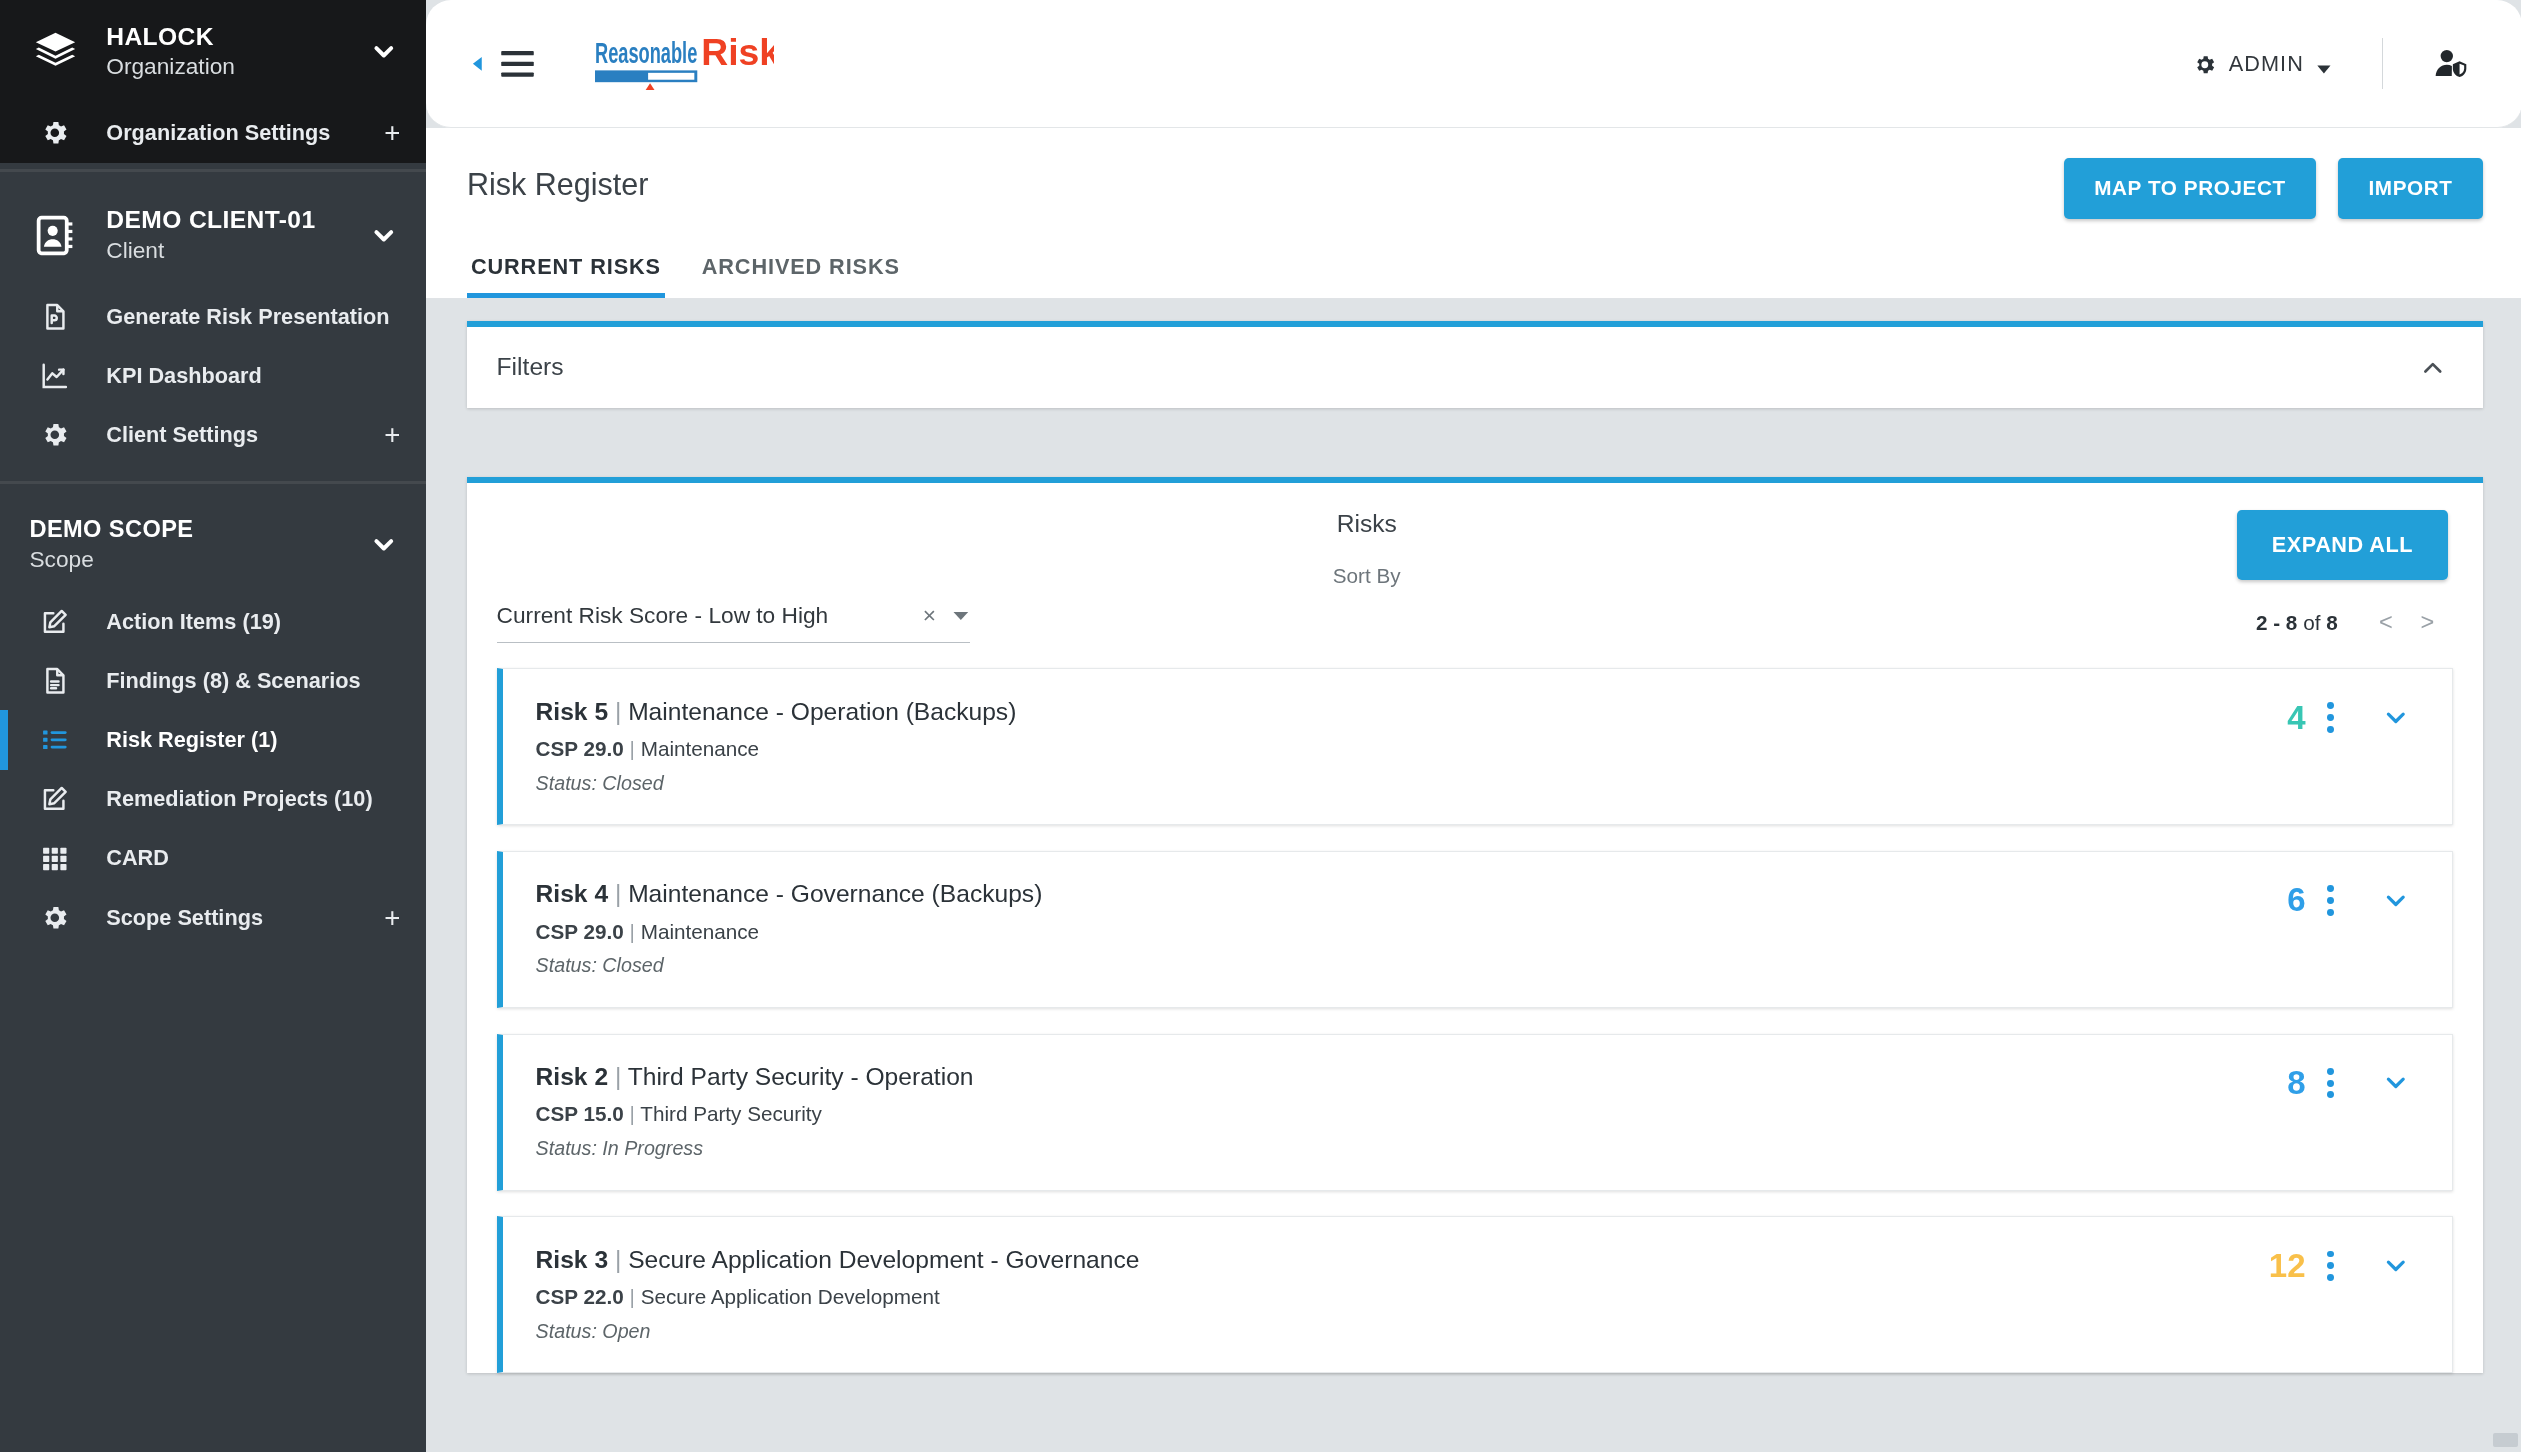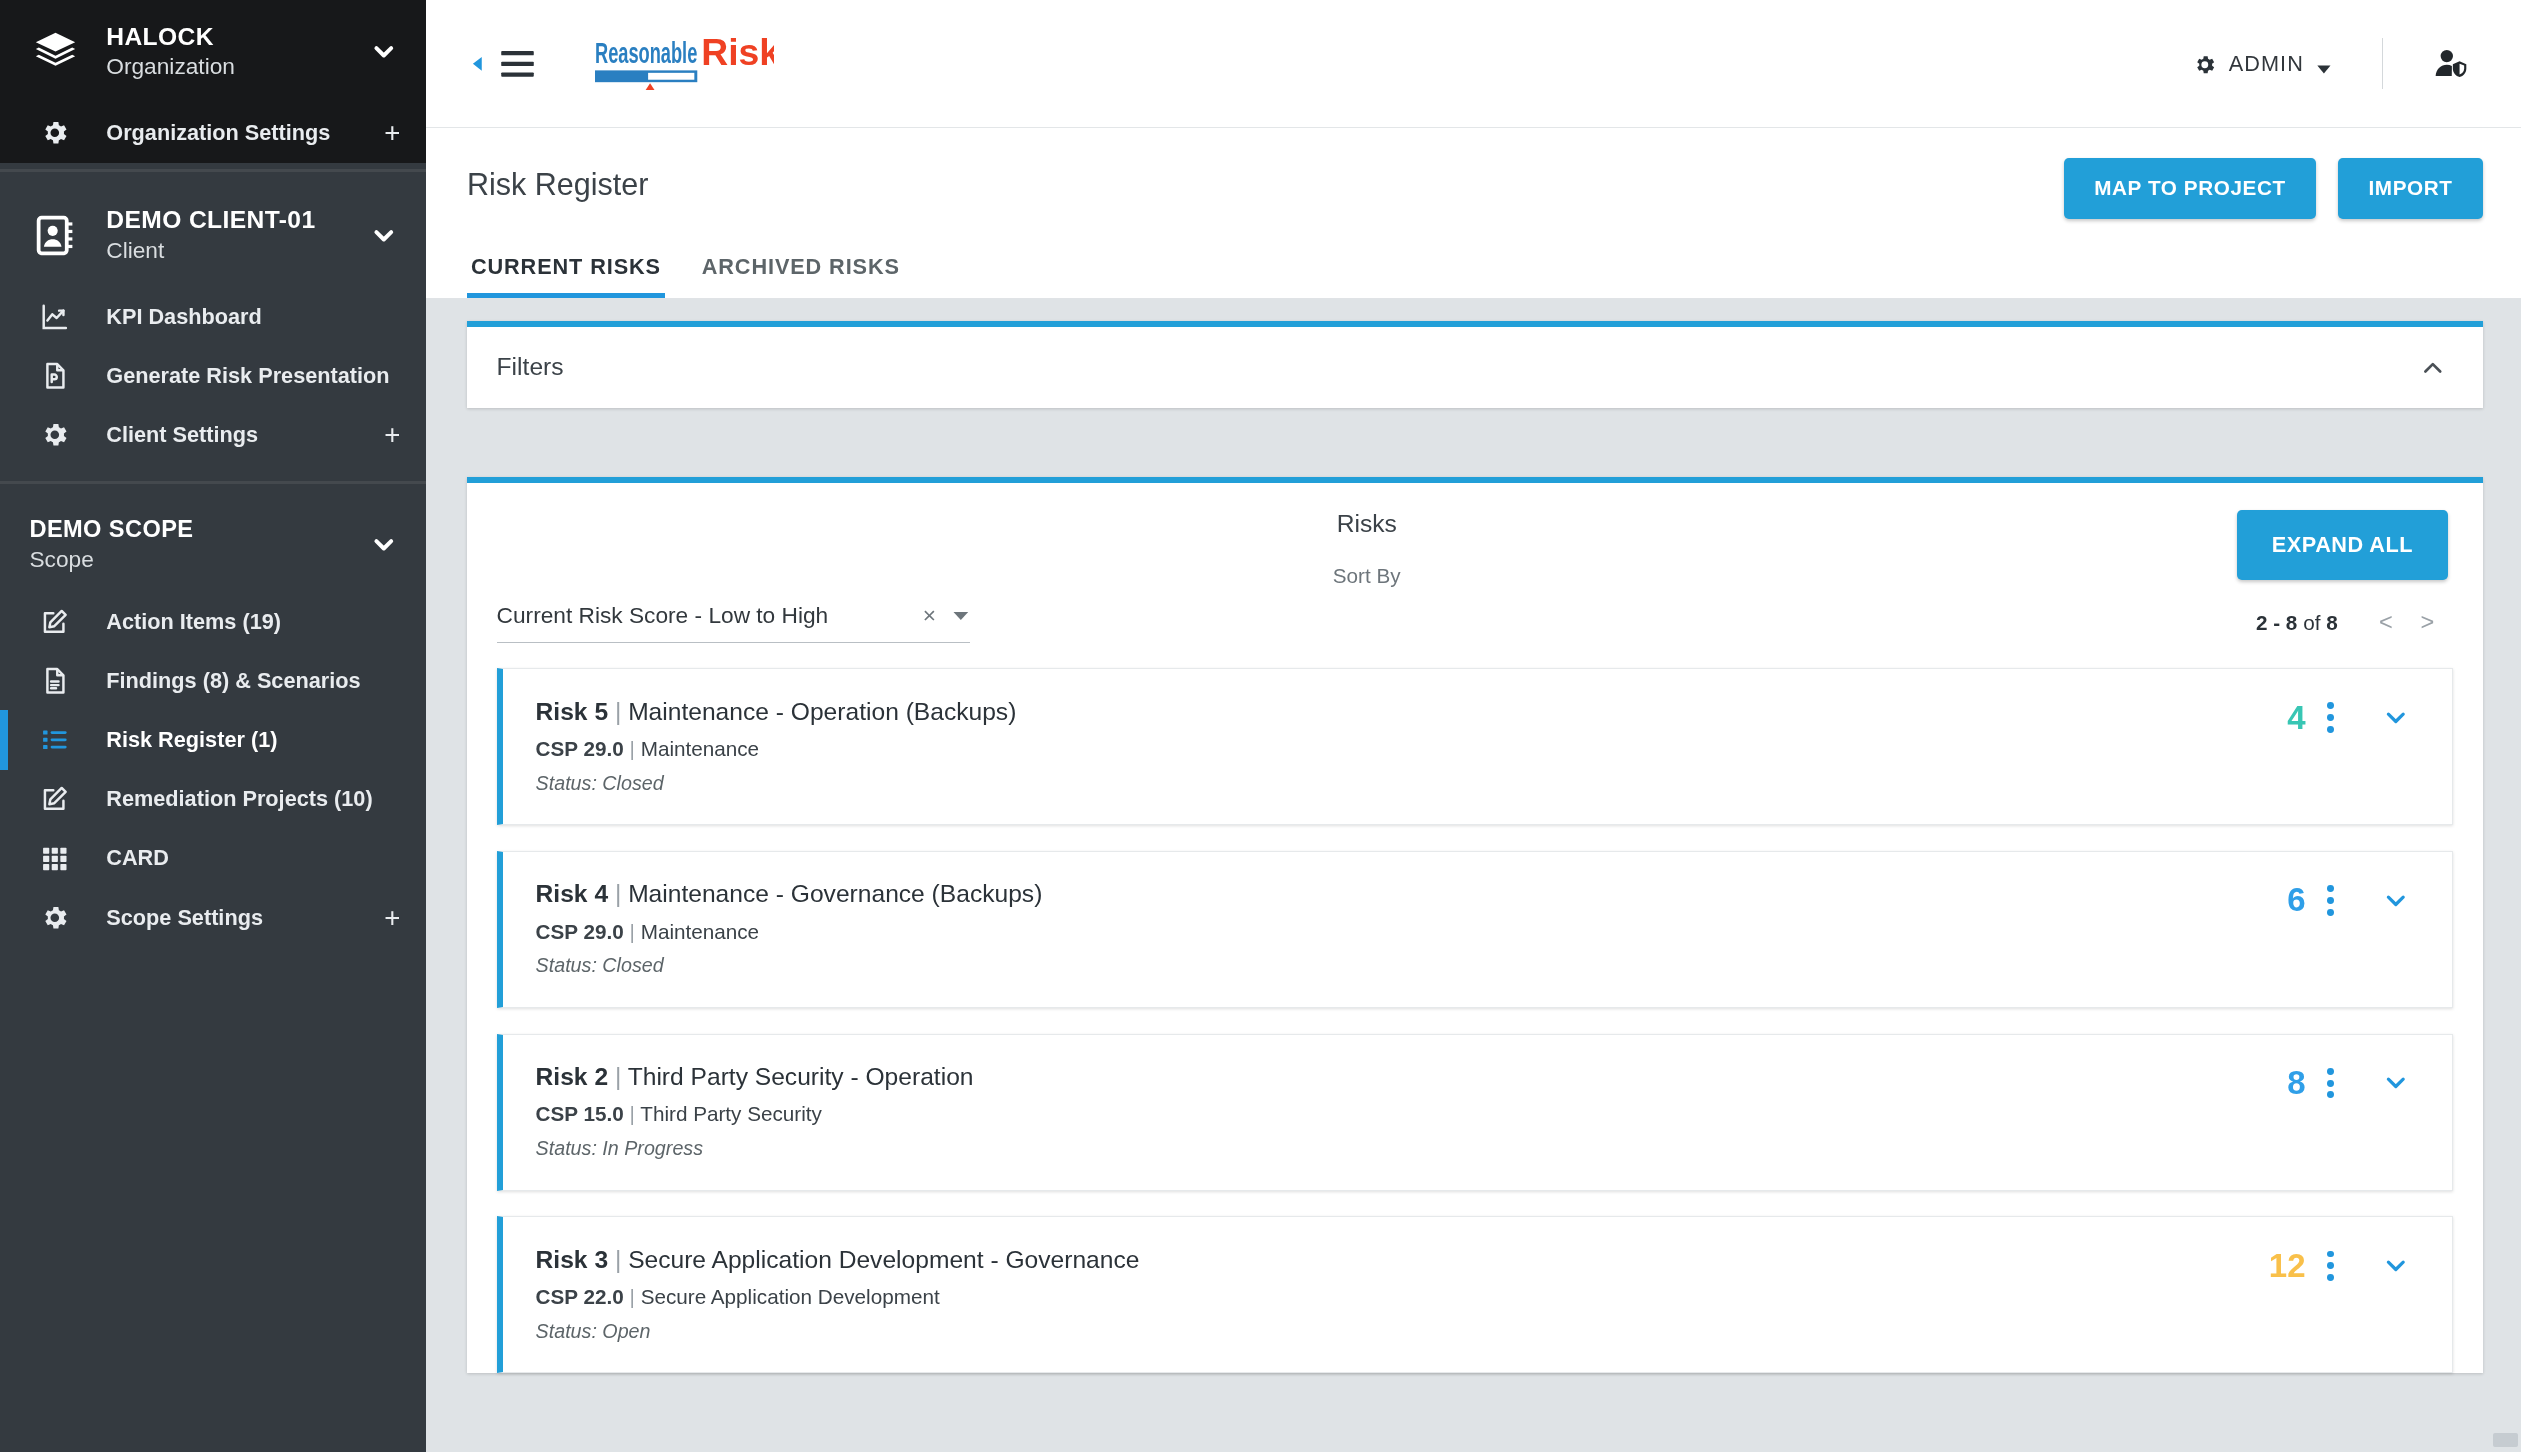--- a/index.html
+++ b/index.html
@@ -63,20 +63,21 @@
   }
   .nav-row.active .nav-label { color: #ffffff; }
 
   
   .main { flex: 1; height:1453px; display:flex; flex-direction:column; background:#dfe3e6; }
 
   .topbar {
     height: 128px; min-height:128px; background:#fff;
     display:flex; align-items:center; padding: 0 39px 0 41px;
     border-bottom: 1px solid #e3e6e8;
+    border-radius: 25px;
   }
   .collapse-grp { display:flex; align-items:center; gap: 12.8px; }
   .logo { margin-left: 59px; }
   .topbar-right { margin-left:auto; display:flex; align-items:center; gap:0px; }
   .admin-btn {
     display:flex; align-items:flex-end; gap:11.8px; color:#32373c;
     font-size:21.7px; letter-spacing:1.1px; font-weight:500; cursor:pointer;
     padding: 9.9px 13.8px;
   }
   .vdivide { width:1px; height:51px; background:#d4d8db; margin: 0 37px; }
@@ -239,37 +240,37 @@
         <span class="chev-down">
           <svg width="29.6" height="29.6" viewBox="0 0 24 24" fill="none" stroke="#ffffff" stroke-width="3.2" stroke-linecap="round" stroke-linejoin="round">
               <polyline points="6 9 12 15 18 9"></polyline>
             </svg>
         </span>
       </div>
 
       <div class="nav-row">
         <span class="nav-ico">
           <svg width="29.6" height="29.6" viewBox="0 0 24 24" fill="none" stroke="#e9ecef" stroke-width="2">
+            <path d="M6 2.5h8l5 5v14H6z" stroke-linejoin="round"></path>
+            <path d="M14 2.5v5h5" stroke-linejoin="round"></path>
+            <path d="M9.5 17v-6h2.2a1.9 1.9 0 010 3.8H9.5" stroke-linecap="round" stroke-linejoin="round"></path>
+          </svg>
+        </span>
+        <span class="nav-label">Generate Risk Presentation</span>
+      </div>
+
+      <div class="nav-row">
+        <span class="nav-ico">
+          <svg width="29.6" height="29.6" viewBox="0 0 24 24" fill="none" stroke="#e9ecef" stroke-width="2">
             <path d="M3 3v18h18" stroke-linecap="round"></path>
             <polyline points="6 15 10 10 13.5 13 19 7" stroke-linecap="round" stroke-linejoin="round"></polyline>
             <polyline points="15.5 7 19 7 19 10.5" stroke-linecap="round" stroke-linejoin="round"></polyline>
           </svg>
         </span>
         <span class="nav-label">KPI Dashboard</span>
-      </div>
-
-      <div class="nav-row">
-        <span class="nav-ico">
-          <svg width="29.6" height="29.6" viewBox="0 0 24 24" fill="none" stroke="#e9ecef" stroke-width="2">
-            <path d="M6 2.5h8l5 5v14H6z" stroke-linejoin="round"></path>
-            <path d="M14 2.5v5h5" stroke-linejoin="round"></path>
-            <path d="M9.5 17v-6h2.2a1.9 1.9 0 010 3.8H9.5" stroke-linecap="round" stroke-linejoin="round"></path>
-          </svg>
-        </span>
-        <span class="nav-label">Generate Risk Presentation</span>
       </div>
 
       <div class="nav-row">
         <span class="nav-ico">
           <svg width="29.6" height="29.6" viewBox="0 0 24 24" fill="#e9ecef">
               <path d="M19.4 13a7.8 7.8 0 000-2l2.1-1.6-2-3.5-2.5 1a7.7 7.7 0 00-1.7-1l-.4-2.6h-4l-.4 2.6c-.6.25-1.17.58-1.7 1l-2.5-1-2 3.5L6.4 11a7.8 7.8 0 000 2l-2.1 1.6 2 3.5 2.5-1c.53.42 1.1.75 1.7 1l.4 2.6h4l.4-2.6c.6-.25 1.17-.58 1.7-1l2.5 1 2-3.5-2.1-1.6zM12 15.5A3.5 3.5 0 1115.5 12 3.5 3.5 0 0112 15.5z"></path>
             </svg>
         </span>
         <span class="nav-label">Client Settings</span>
         <span class="nav-plus">+</span>

